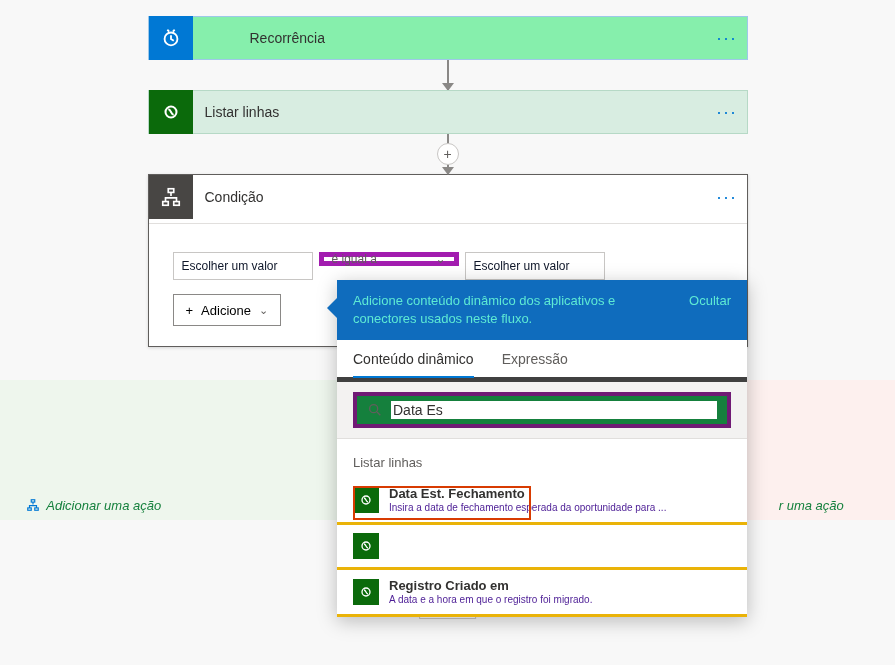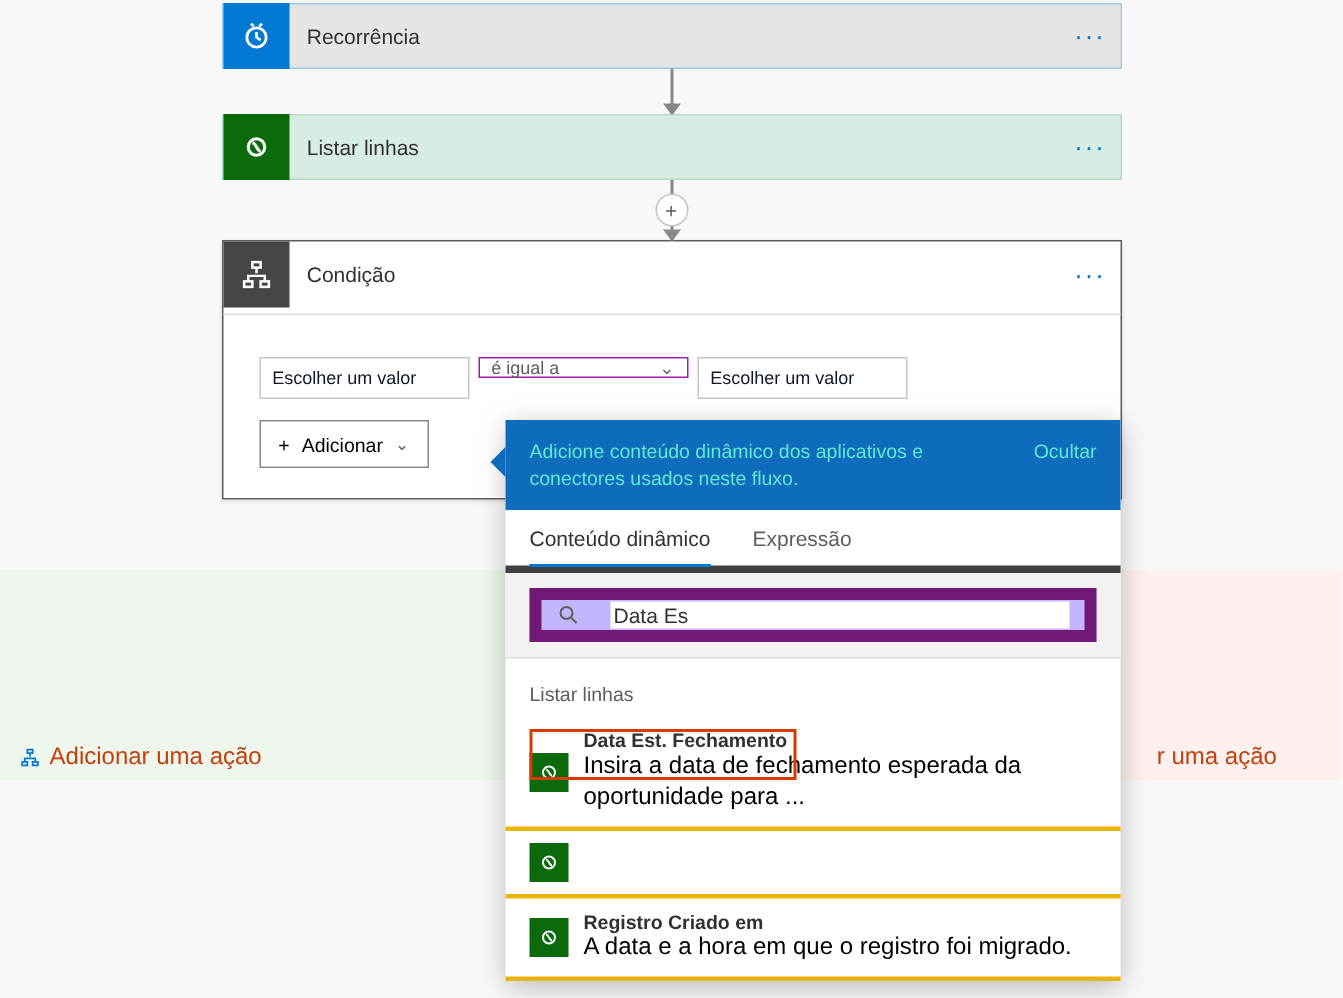--- a/index.html
+++ b/index.html
@@ -9,24 +9,25 @@
 
   .step {
     width: 600px;
     margin: 0 auto;
     display: flex;
     align-items: center;
     border: 1px solid;
     position: relative;
   }
   .step-recurrence {
-    margin-top: 2px;
-    background: #e5e5e5;
+    margin-top: 16px;
+    background: #86efac;
     border-color: #9ec8e9;
     height: 44px;
+    gap: 45px;
   }
   .step-list {
     background: #d8ede1;
     border-color: #b6d9c6;
     height: 44px;
   }
   .icon-box {
     width: 44px; height: 44px;
     display: flex; align-items: center; justify-content: center;
     color: #fff;
@@ -62,41 +63,41 @@
     padding: 28px 24px 20px;
     border-top: 1px solid #e1dfdd;
     margin-top: 4px;
   }
   .cond-row { display: flex; gap: 6px; }
   .value-input {
     height: 28px; border: 1px solid #c8c6c4; font-size: 12px; color: #0f172a; padding: 0 8px;
     display: flex; align-items: center; background: #fff; width: 140px;
   }
   .operator-select {
-    height: 14px; border: 1px solid #a21caf; font-size: 12px; color: #605e5c; padding: 0 8px;
+    height: 14px; border: 5px solid #a21caf; font-size: 12px; color: #605e5c; padding: 0 8px;
     display: flex; align-items: center; justify-content: space-between; width: 140px; cursor: pointer;
   }
   .operator-select .chev { color: #605e5c; }
   .dyn-link {
     font-size: 12px; color: #0078d4; display: flex; align-items: center; gap: 6px; margin-top: 8px; cursor: pointer;
   }
   .dyn-link .badge {
     background: #0078d4; color: #fff; width: 16px; height: 16px; font-size: 12px; display: inline-flex; align-items: center; justify-content: center;
   }
   .btn-add {
     margin-top: 14px; height: 32px; border: 1px solid #8a8886; background: #fff; display: inline-flex; align-items: center; gap: 8px; padding: 0 12px; font-size: 13px; cursor: pointer;
   }
   .btn-add .chev { font-size: 11px; color: #605e5c; }
 
   .branch-row {
     position: absolute; top: 380px; left: 0; right: 0; display: flex;
   }
   .branch-yes { flex: 1; background: #eef6ed; height: 140px; display: flex; align-items: center; justify-content: center;}
   .branch-no { flex: 1; background: #fdf0ee; height: 140px; display: flex; align-items: center; justify-content: center;}
-  .add-action-link { color: #c2410c; font-size: 16px; cursor: pointer; display: inline-flex; align-items: center; gap: 6px;}
+  .add-action-link { color: #15803d; font-size: 13px; cursor: pointer; display: inline-flex; align-items: center; gap: 6px; font-style: italic;}
   .add-action-link svg { width: 14px; height: 14px; }
 
   .newstep-btn {
     position: absolute; top: 590px; left: 50%; transform: translateX(-50%);
     border: 1px solid #c8c6c4; background: #fff; padding: 6px 14px; font-size: 13px; color: #605e5c; cursor: pointer;
   }
 
   
   .popover {
     position: absolute;
@@ -116,34 +117,34 @@
   .popover-header {
     background: #0f6cbd; color: #5eead4; padding: 12px 16px; font-size: 13px; display: flex; align-items: flex-start; gap: 12px; line-height: 1.4;
   }
   .popover-header .hide { font-size: 13px; cursor: pointer; white-space: nowrap; }
   .tabs { display: flex; border-bottom: 5px solid #404040; padding: 0 16px; height: 42px; }
   .tab { font-size: 14px; color: #605e5c; margin-right: 28px; display: flex; align-items: center; cursor: pointer; position: relative; }
   .tab.active { color: #323130; }
   .tab.active::after { content: ''; position: absolute; bottom: -1px; left: 0; right: 0; height: 2px; background: #0078d4; }
   .search-row { padding: 10px 16px; background: #f3f2f1; border-bottom: 1px solid #e1dfdd;}
   .search-box {
-    border: 8px solid #701a75; height: 36px; background: #c4b5fd;
-    display: flex; align-items: center; gap: 20px; padding: 0 10px;
+    border: 4px solid #701a75; height: 36px; background: #15803d;
+    display: flex; align-items: center; gap: 8px; padding: 0 10px;
   }
   .search-box input { border: none; outline: none; font-size: 14px; flex: 1; color: #323130; font-family: inherit;}
   .section-label { padding: 16px 16px 8px; font-size: 13px; color: #605e5c; }
   .result {
     display: flex; align-items: center; gap: 10px; padding: 8px 16px; cursor: pointer;
     border-bottom: 3px solid #eab308;
   }
   .result .ricon {
     width: 26px; height: 26px; background: #0b6a0b; color: #fff; display: flex; align-items: center; justify-content: center; flex-shrink: 0;
   }
   .result .rtitle { font-size: 13px; color: #323130; font-weight: 600; }
-  .result .rdesc  { font-size: 16px; color: #000000; line-height: 1.3; }
+  .result .rdesc  { font-size: 10px; color: #4c1d95; line-height: 1.3; }
   .result.highlight { position: relative; }
   .highlight-box {
     position: absolute;
     border: 2px solid #d83b01;
     left: 353px; top: 486px;
     width: 178px; height: 34px;
     z-index: 60; pointer-events: none;
   }
 
   svg.glyph { width: 22px; height: 22px; }
@@ -199,21 +200,21 @@
       <div class="cond-row">
         <div class="value-input">Escolher um valor</div>
         <div class="operator-select">
           <span>é igual a</span>
           <span class="chev">⌄</span>
         </div>
         <div class="value-input">Escolher um valor</div>
       </div>
       <button class="btn-add">
         <span>+</span>
-        <span>Adicionar</span>
+        <span>Adicione</span>
         <span class="chev">⌄</span>
       </button>
     </div>
   </div>
 </div>
 
 <div class="branch-row">
   <div class="branch-yes">
     <span class="add-action-link" style="margin-left:-260px; margin-top:110px;">
       <svg viewBox="0 0 24 24" fill="none" stroke="#0078d4" stroke-width="2">

